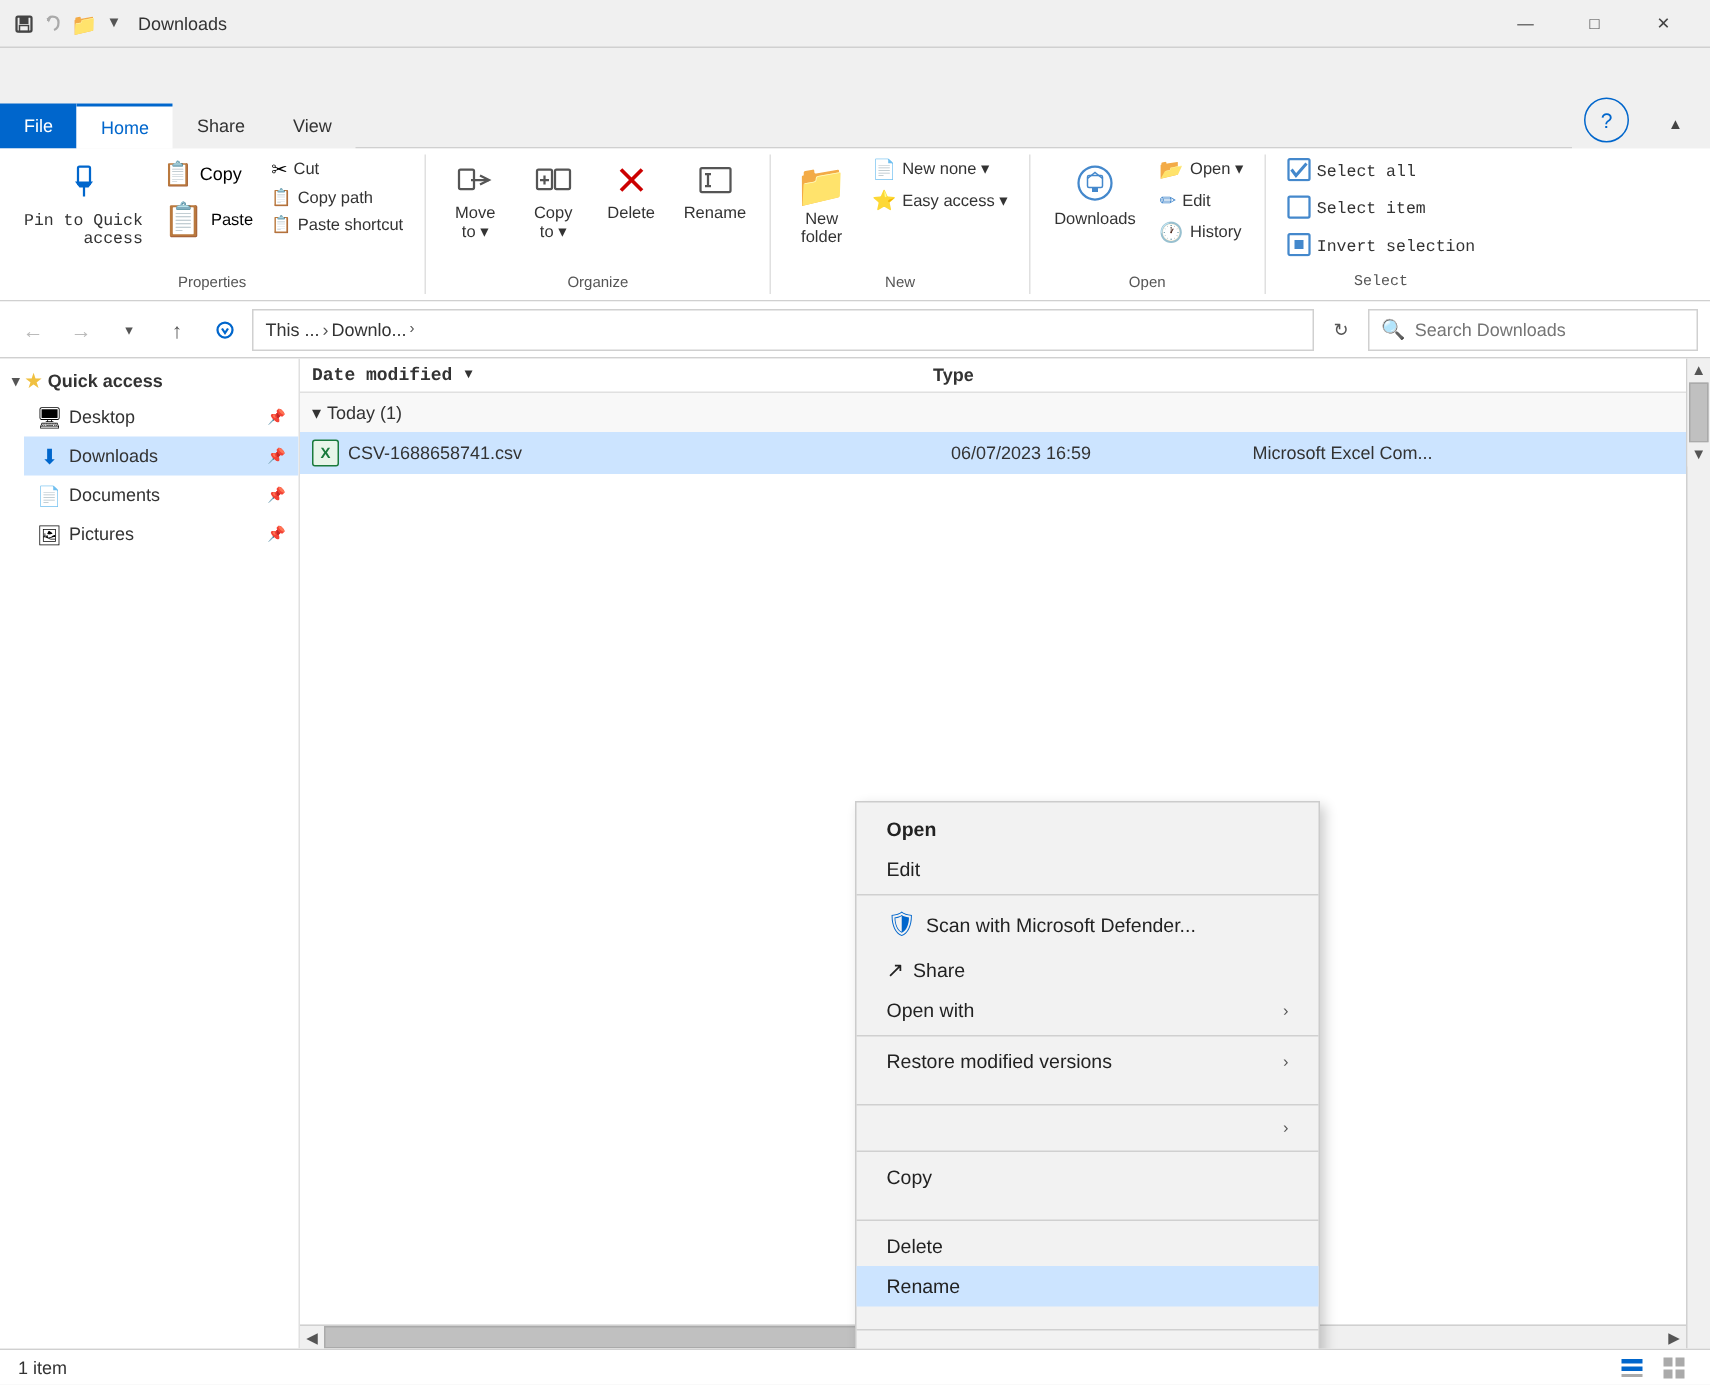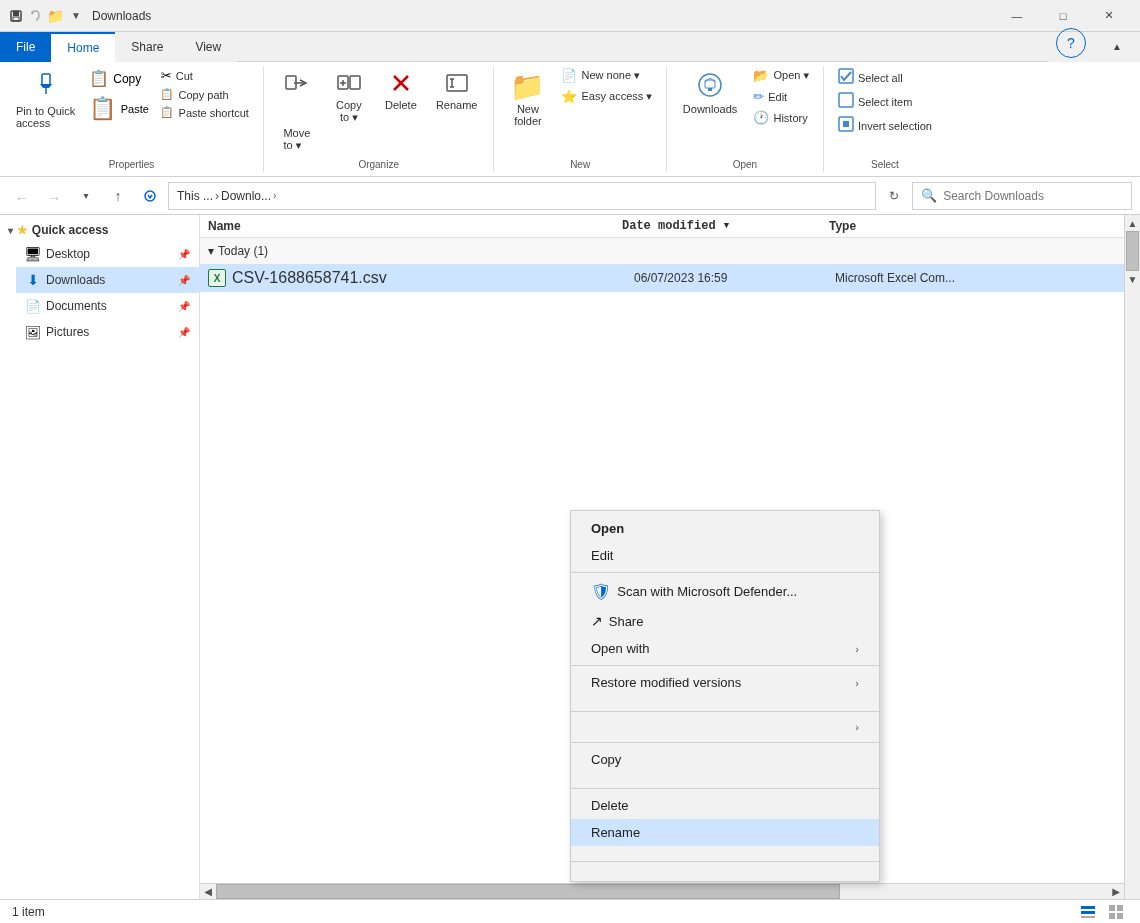--- a/index.html
+++ b/index.html
@@ -7,21 +7,21 @@
 
     
     .title-bar { background: #f0f0f0; height: 32px; display: flex; align-items: center; padding: 0 8px; border-bottom: 1px solid #d0d0d0; }
     .title-bar-icons { display: flex; align-items: center; gap: 4px; }
     .title-bar-icon { width: 16px; height: 16px; display: flex; align-items: center; justify-content: center; }
     .title-bar-title { margin-left: 8px; font-size: 12px; color: #333; }
     .title-bar-controls { margin-left: auto; display: flex; }
     .title-bar-btn { width: 46px; height: 32px; display: flex; align-items: center; justify-content: center; cursor: pointer; font-size: 11px; color: #444; }
 
     
-    .ribbon-tabs { background: #f0f0f0; display: flex; align-items: flex-end; height: 30px; border-bottom: none; }
+    .ribbon-tabs { background: #f0f0f0; display: flex; align-items: flex-end; height: 30px; border-bottom: none; margin-top: 37px; }
     .ribbon-tab { padding: 4px 16px; cursor: pointer; font-size: 12px; color: #333; height: 100%; display: flex; align-items: center; }
     .ribbon-tab.active { background: white; color: #0066cc; border-top: 2px solid #0066cc; }
     .file-tab { background: #0066cc; color: white; padding: 4px 16px; cursor: pointer; height: 100%; display: flex; align-items: center; }
 
     
     .ribbon { background: white; border-bottom: 1px solid #d0d0d0; display: flex; padding: 4px 0; min-height: 88px; }
     .ribbon-group { display: flex; flex-direction: column; align-items: center; padding: 0 8px; border-right: 1px solid #e0e0e0; position: relative; }
     .ribbon-group:last-child { border-right: none; }
     .ribbon-group-label { font-size: 10px; color: #555; position: absolute; bottom: 2px; }
     .ribbon-items { display: flex; align-items: flex-start; gap: 2px; padding-bottom: 16px; }
@@ -58,21 +58,21 @@
     .file-list-header { display: flex; padding: 4px 8px; border-bottom: 1px solid #e0e0e0; font-size: 12px; color: #333; font-weight: 600; }
     .file-col-name { flex: 2; }
     .file-col-date { flex: 1; font-family: Liberation Mono, monospace; }
     .file-col-type { flex: 1; }
     .file-col-size { width: 80px; }
     .file-list-body { flex: 1; overflow-y: auto; }
     .file-group-header { padding: 6px 8px; font-size: 12px; color: #333; background: #f8f8f8; display: flex; align-items: center; gap: 4px; }
     .file-row { display: flex; align-items: center; padding: 4px 8px; cursor: pointer; height: 28px; }
     .file-row.selected { background: #cce4ff; }
     .file-row .file-icon { width: 18px; height: 18px; display: flex; align-items: center; justify-content: center; font-size: 14px; margin-right: 4px; }
-    .file-row .file-name { flex: 2; font-size: 16px; color: #333; overflow: hidden; text-overflow: ellipsis; white-space: nowrap; }
+    .file-row .file-name { flex: 2; font-size: 12px; color: #333; overflow: hidden; text-overflow: ellipsis; white-space: nowrap; }
     .file-row .file-date { flex: 1; font-size: 12px; color: #333; }
     .file-row .file-type { flex: 1; font-size: 12px; color: #333; }
     .file-row .file-size { width: 80px; font-size: 12px; color: #333; }
 
     
     .scrollbar-v { width: 16px; background: #f0f0f0; border-left: 1px solid #d0d0d0; }
 
     
     .status-bar { background: white; border-top: 1px solid #d0d0d0; height: 24px; display: flex; align-items: center; padding: 0 12px; font-size: 12px; color: #333; justify-content: space-between; }
     .status-bar-right { display: flex; gap: 4px; }
@@ -159,21 +159,21 @@
     <div class="ribbon-items">
 
       <div class="big-btn">
         <div class="icon">
           <svg width="28" height="28" viewBox="0 0 28 28">
               <rect x="10" y="4" width="8" height="12" rx="1" fill="none" stroke="#0066cc" stroke-width="1.5"></rect>
               <line x1="14" y1="16" x2="14" y2="24" stroke="#0066cc" stroke-width="1.5"></line>
               <polygon points="8,14 20,14 17,18 11,18" fill="#0066cc"></polygon>
             </svg>
         </div>
-        <div class="label" style="white-space:pre-line; text-align:left;">Pin to Quick
+        <div class="label" style="white-space:pre-line; text-align:right;font-family:Liberation Mono, monospace;">Pin to Quick
 access</div>
       </div>
 
       <div style="display:flex; flex-direction:column; gap:2px; padding-bottom:16px;">
         <div class="ribbon-item" style="flex-direction:row; min-width:auto; align-items:center; gap:4px; padding:3px 6px;">
           <div style="font-size:16px;">📋</div>
           <div>Copy</div>
         </div>
 
         <div class="ribbon-item" style="flex-direction:row; align-items:center; gap:4px; padding:3px 6px; min-width:auto;">
@@ -205,21 +205,21 @@
   <div class="ribbon-group">
     <div class="ribbon-items">
       <div class="big-btn">
         <div>
           <svg width="26" height="26" viewBox="0 0 26 26">
             <rect x="2" y="6" width="10" height="13" rx="1" fill="none" stroke="#555" stroke-width="1.5"></rect>
             <polyline points="16,10 22,13 16,16" fill="none" stroke="#555" stroke-width="1.5"></polyline>
             <line x1="22" y1="13" x2="10" y2="13" stroke="#555" stroke-width="1.5"></line>
           </svg>
         </div>
-        <div class="label" style="white-space:pre-line; text-align:left;margin-top:28px;">Move<br>to ▾</div>
+        <div class="label" style="white-space:pre-line; text-align:center;">Move<br>to ▾</div>
       </div>
       <div class="big-btn">
         <div>
           <svg width="26" height="26" viewBox="0 0 26 26">
             <rect x="2" y="6" width="10" height="13" rx="1" fill="none" stroke="#555" stroke-width="1.5"></rect>
             <rect x="14" y="6" width="10" height="13" rx="1" fill="none" stroke="#555" stroke-width="1.5"></rect>
             <line x1="7" y1="10" x2="7" y2="16" stroke="#555" stroke-width="1.5"></line>
             <line x1="4" y1="13" x2="10" y2="13" stroke="#555" stroke-width="1.5"></line>
           </svg>
         </div>
@@ -293,21 +293,21 @@
         </div>
         <div class="ribbon-v-item">
           <span style="font-size:13px; color:#4488cc;">🕐</span>
           <span class="label">History</span>
         </div>
       </div>
     </div>
     <div class="ribbon-group-label">Open</div>
   </div>
 
-  <div class="ribbon-group" style="border-right:none;">
+  <div class="ribbon-group" style="border-right:none;font-family:Liberation Mono, monospace;">
     <div class="ribbon-items-vertical">
       <div class="ribbon-v-item">
         <span>
           <svg width="16" height="16" viewBox="0 0 16 16">
               <rect x="1" y="1" width="14" height="14" rx="1" fill="none" stroke="#4488cc" stroke-width="1.5"></rect>
               <polyline points="3,8 6,12 13,4" fill="none" stroke="#4488cc" stroke-width="2"></polyline>
             </svg>
         </span>
         <span class="label">Select all</span>
       </div>
@@ -385,21 +385,20 @@
         <div class="icon" style="font-size:13px;">🖼</div>
         <span class="label">Pictures</span>
         <span class="pin-icon">📌</span>
       </div>
     </div>
   </div>
 
   <div class="file-list">
 
     <div class="file-list-header">
-      <div class="file-col-name">Name</div>
       <div class="file-col-date" style="display:flex; align-items:center; gap:4px;">
           <span>Date modified</span>
           <span style="font-size:9px; margin-left:4px;">▼</span>
         </div>
       <div class="file-col-type">Type</div>
       <div class="file-col-size"></div>
     </div>
     <div class="file-list-body">
 
       <div class="file-group-header">

